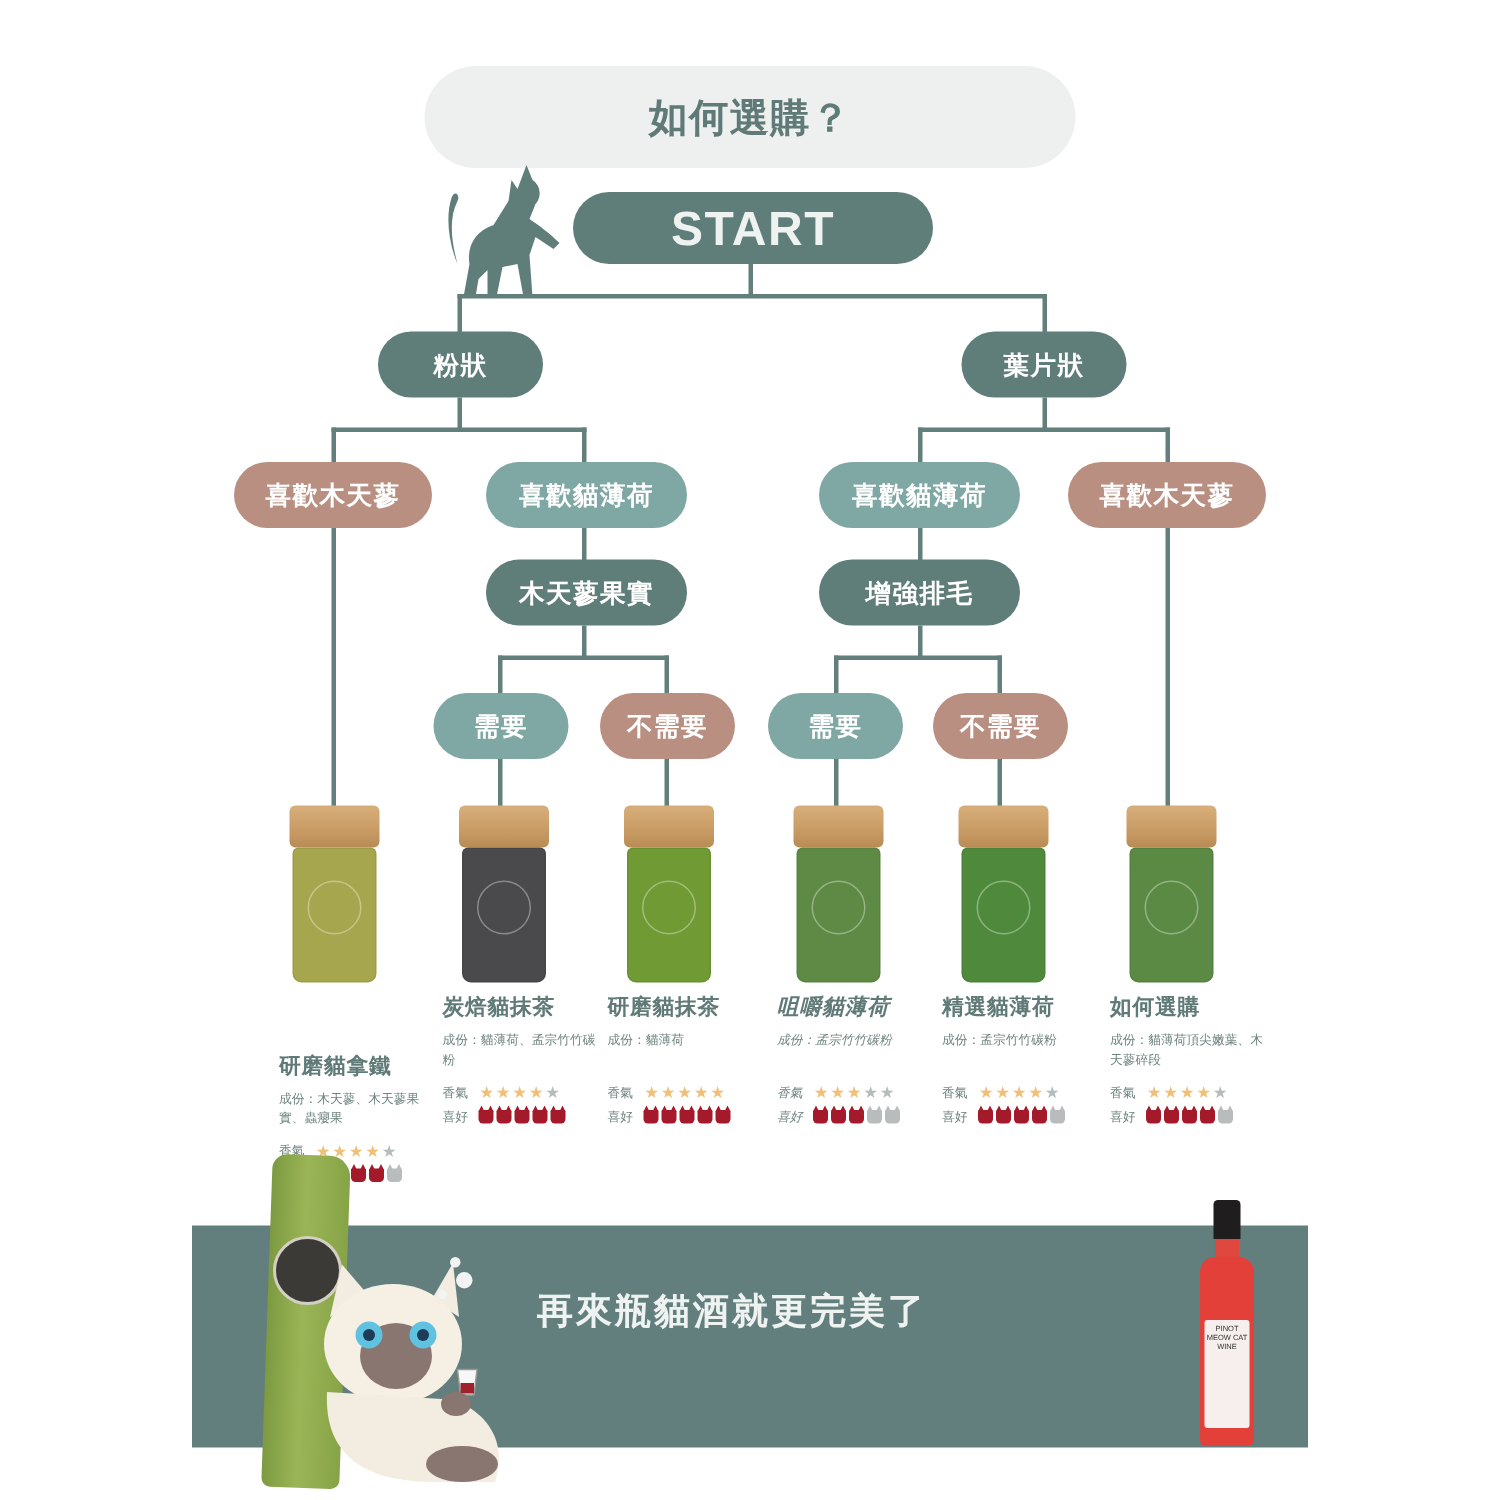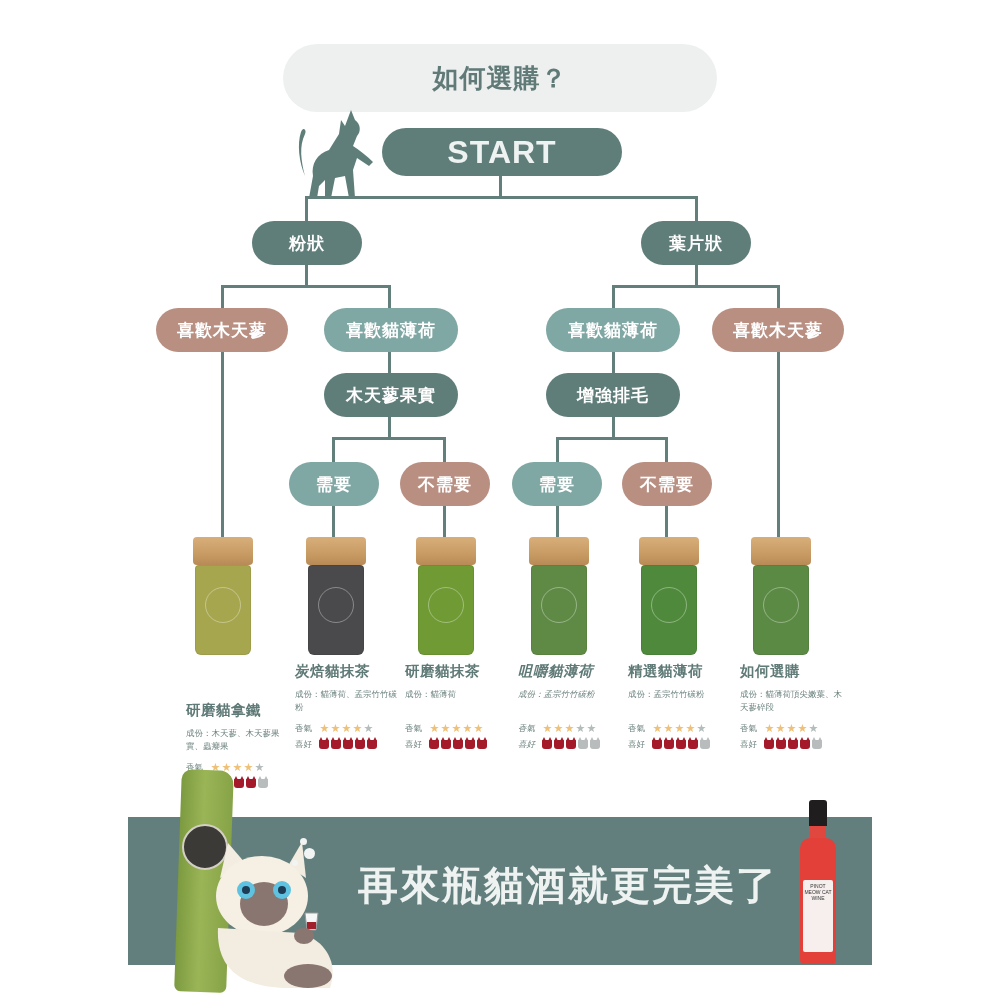--- a/index.html
+++ b/index.html
@@ -64,21 +64,21 @@
   }
   .cat::before { left: 0; }
   .cat::after { right: 0; }
   .cat.on { background: #a51a2a; border-color: #a51a2a; }
   .cat.off { background: #b8bcbc; border-color: #b8bcbc; }
 
   .banner {
     left: 128px; top: 817px; width: 744px; height: 148px; background: #637f7d;
   }
   .banner-text {
-    position: absolute; left: 358px; top: 858px; font-size: 40px; font-weight: bold; color: #eef3f2; letter-spacing: 2px;
+    position: absolute; left: 358px; top: 858px; font-size: 24px; font-weight: bold; color: #eef3f2; letter-spacing: 2px;
   }
   .cigar {
     position: absolute; left: 178px; top: 770px; width: 52px; height: 222px;
     background: linear-gradient(90deg, #7c9a40 0%, #9ab556 45%, #86a347 100%);
     border-radius: 10px 14px 6px 6px; transform: rotate(2deg);
   }
   .cigar-badge {
     position: absolute; left: 182px; top: 824px; width: 46px; height: 46px; border-radius: 50%;
     background: #3b3a36; border: 2px solid #d4cfc4;
   }

